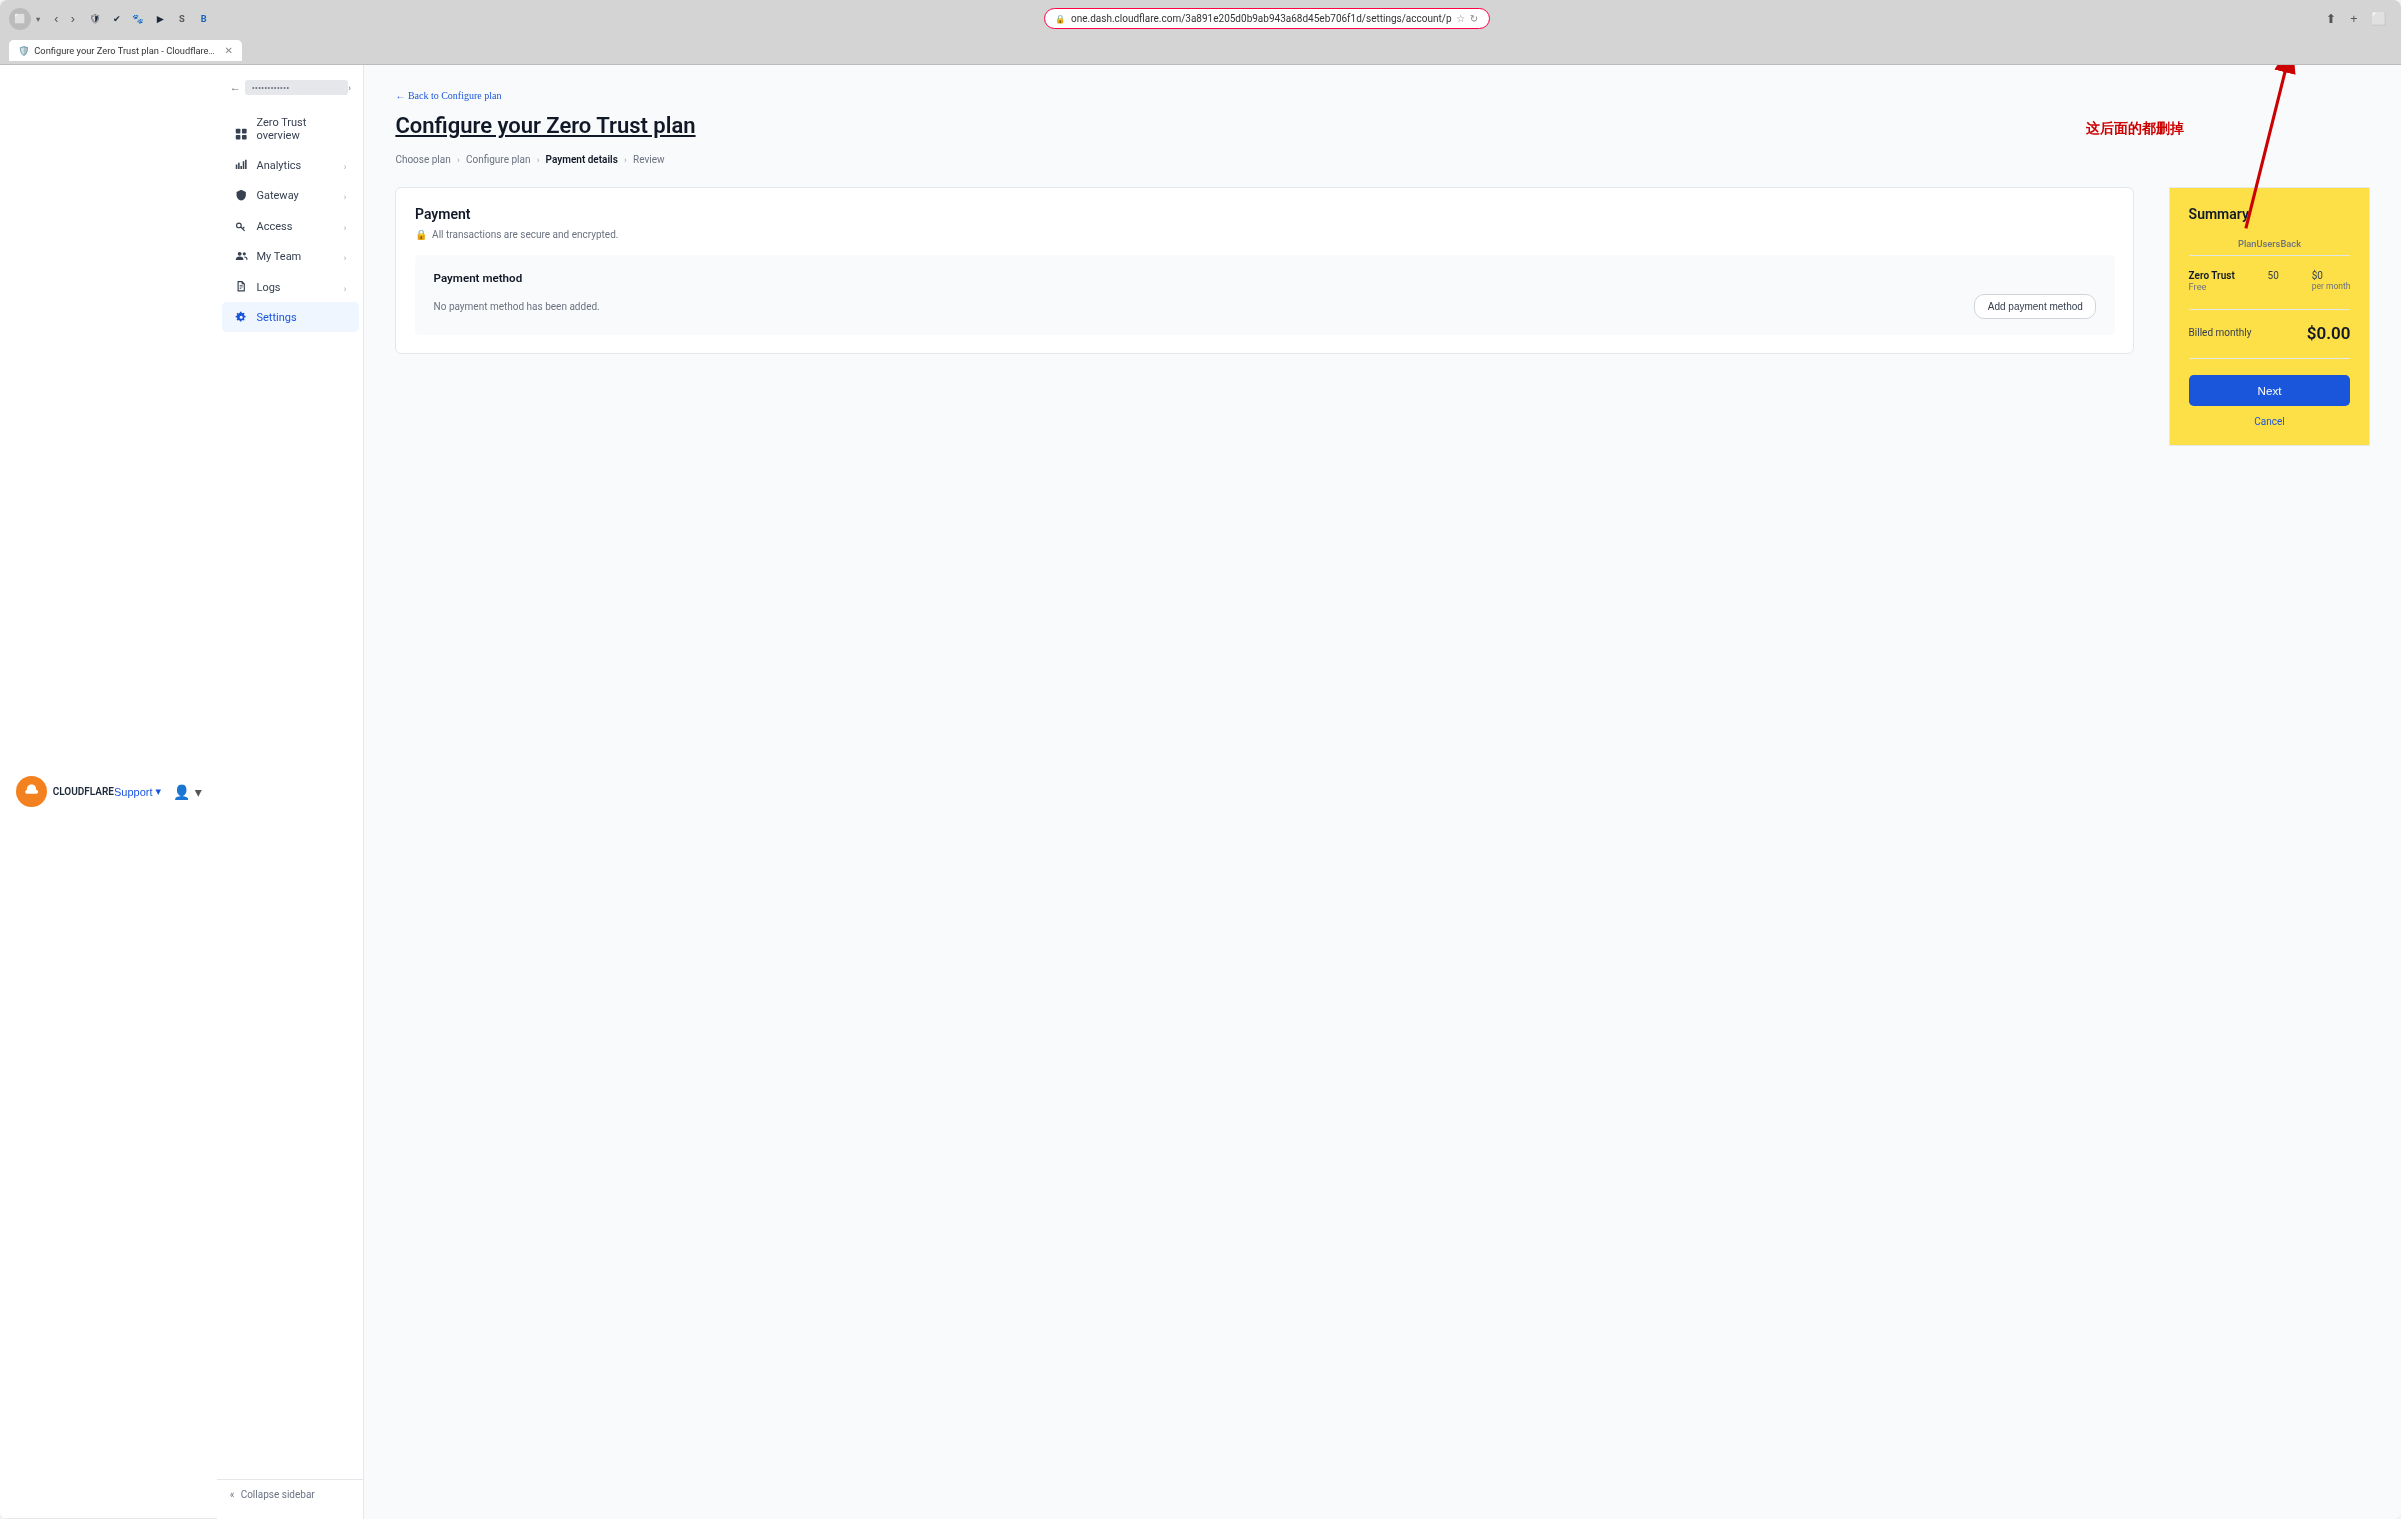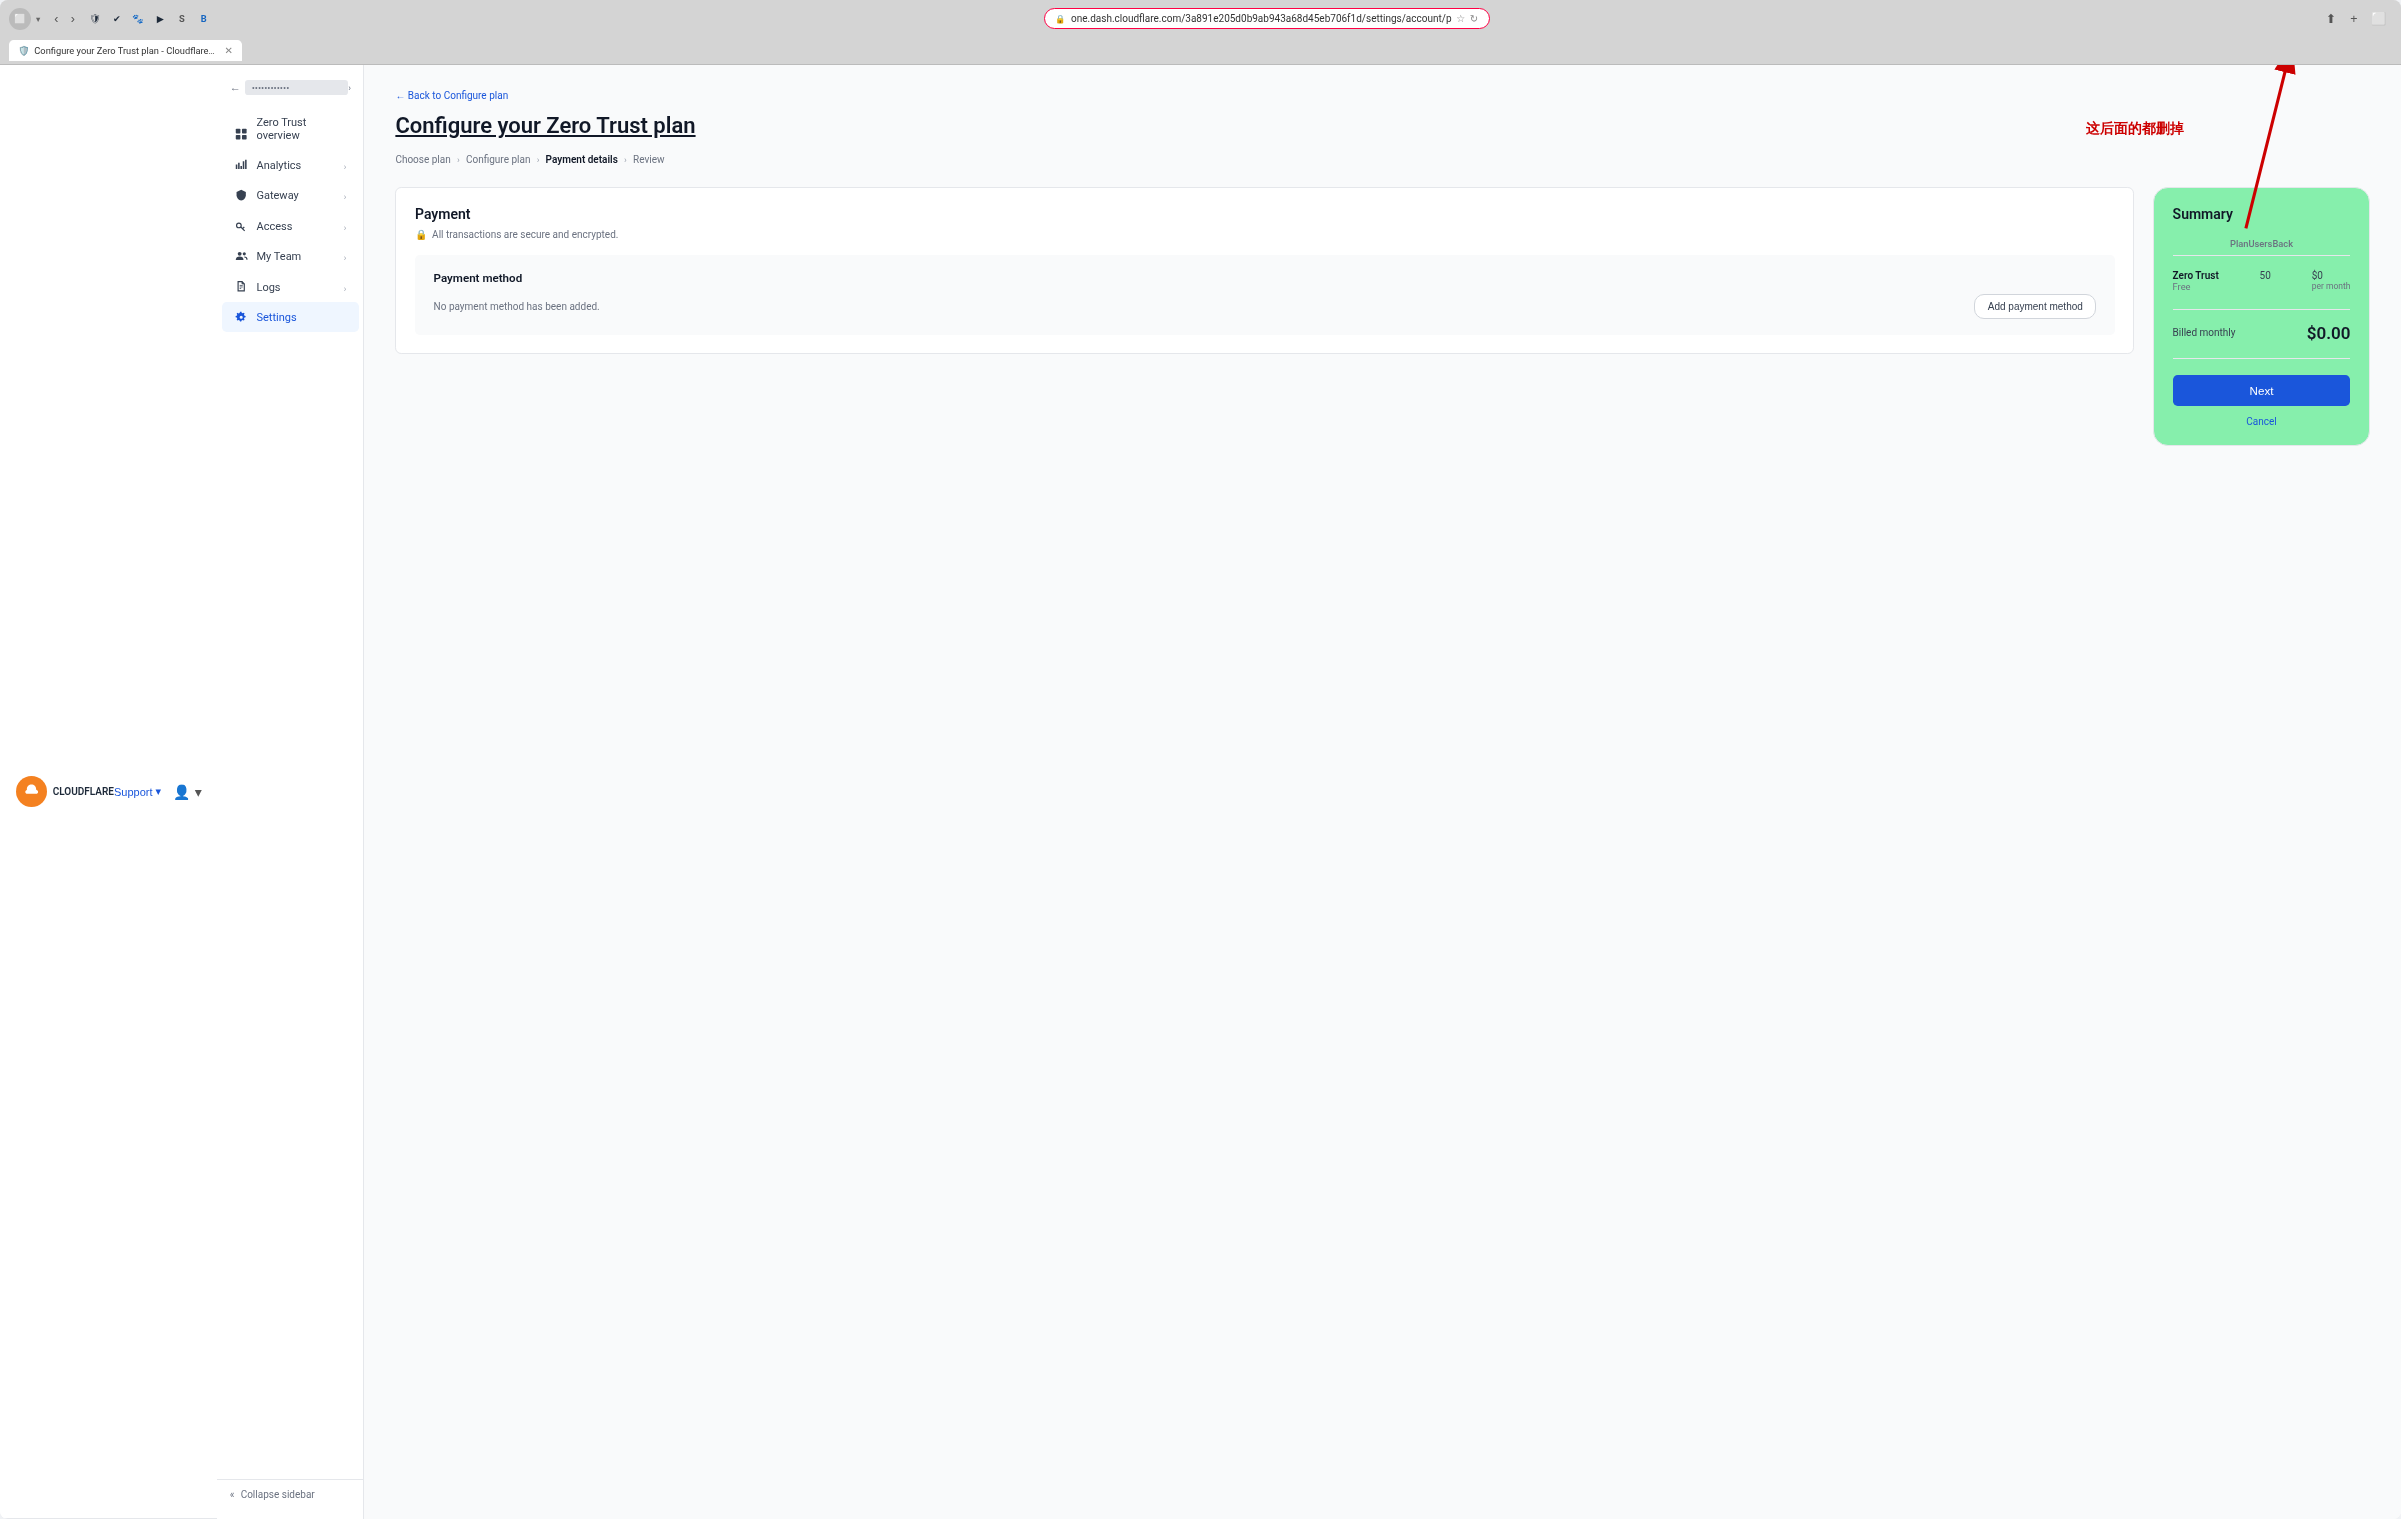--- a/index.html
+++ b/index.html
@@ -51,21 +51,21 @@
     .sidebar-item-icon { width: 14px; height: 14px; display: flex; align-items: center; justify-content: center; color: inherit; }
     .sidebar-item-label { flex: 1; }
     .sidebar-item-chevron { color: #9ca3af; font-size: 8.5px; }
 
     .sidebar-footer { padding: 9.3px 12.4px; border-top: 0.8px solid #e5e7eb; }
     .collapse-btn { display: flex; align-items: center; gap: 6.2px; cursor: pointer; color: #6b7280; font-size: 10px; }
 
     
     .content-area { flex: 1; padding: 25px 31px; overflow-y: auto; background: #f9fafb; }
 
-    .back-link { display: flex; align-items: center; gap: 4.7px; color: #1a56db; font-size: 10px; margin-bottom: 12.4px; cursor: pointer; text-decoration: none; }
+    .back-link { display: flex; align-items: center; gap: 4.7px; color: #1a56db; font-size: 10px; margin-bottom: 12.4px; cursor: pointer; text-decoration: none; font-family: Liberation Serif, serif; }
 
     .page-title { font-size: 22px; font-weight: 600; color: #111827; margin-bottom: 15.5px; text-decoration: underline; }
 
     
     .breadcrumb { display: flex; align-items: center; gap: 6.2px; margin-bottom: 22px; font-size: 10px; color: #6b7280; }
     .breadcrumb-item { cursor: pointer; }
     .breadcrumb-item.active { font-weight: 600; color: #111827; }
     .breadcrumb-sep { color: #9ca3af; font-size: 9.3px; }
 
     
@@ -79,21 +79,21 @@
     .card-title { font-size: 14px; font-weight: 600; color: #111827; margin-bottom: 6.2px; }
     .card-subtitle { font-size: 10px; color: #6b7280; display: flex; align-items: center; gap: 4.7px; }
 
     .payment-method-section { background: #f9fafb; border-radius: 4.7px; padding: 15.5px 18.6px; margin-top: 15.5px; }
     .payment-method-title { font-size: 11.6px; font-weight: 600; color: #111827; margin-bottom: 9.3px; }
     .no-payment { display: flex; align-items: center; justify-content: space-between; }
     .no-payment-text { font-size: 10px; color: #6b7280; }
     .add-payment-btn { background: white; border: 0.8px solid #d1d5db; border-radius: 10px; padding: 6.2px 12.4px; font-size: 10px; color: #374151; cursor: pointer; }
 
     
-    .summary-card { background: #86efac; border: 0.8px solid #e5e7eb; border-radius: 15px; padding: 18.6px; }
+    .summary-card { background: #fde047; border: 0.8px solid #e5e7eb; border-radius: 1px; padding: 18.6px; margin-left: 16px; }
     .summary-title { font-size: 14px; font-weight: 600; color: #111827; margin-bottom: 15.5px; }
     .summary-table { width: 100%; }
     .summary-header { display: flex; justify-content: center; font-size: 9.3px; color: #6b7280; font-weight: 500; padding-bottom: 6.2px; border-bottom: 0.8px solid #e5e7eb; margin-bottom: 9.3px; }
     .summary-row { display: flex; justify-content: space-between; align-items: flex-start; padding: 4.7px 0; }
     .summary-plan { font-size: 10px; font-weight: 600; color: #111827; }
     .summary-plan-sub { font-size: 9.3px; color: #6b7280; }
     .summary-users { font-size: 10px; color: #374151; }
     .summary-cost { font-size: 10px; color: #374151; }
     .summary-cost-sub { font-size: 8.5px; color: #6b7280; }
 

